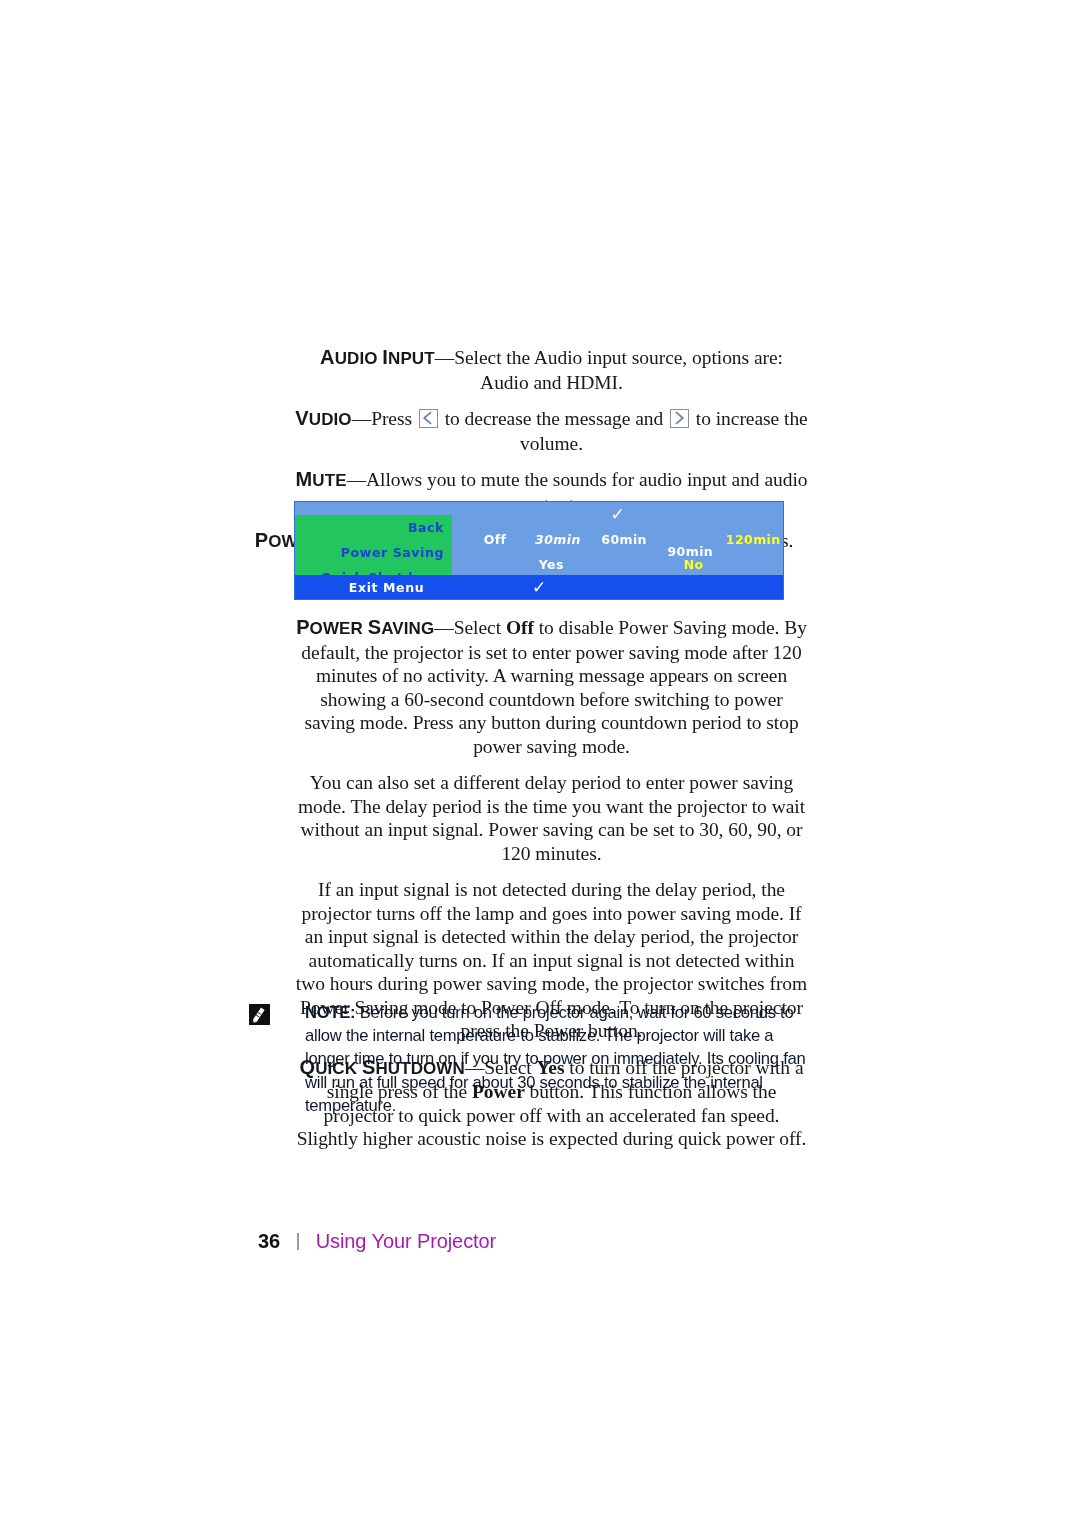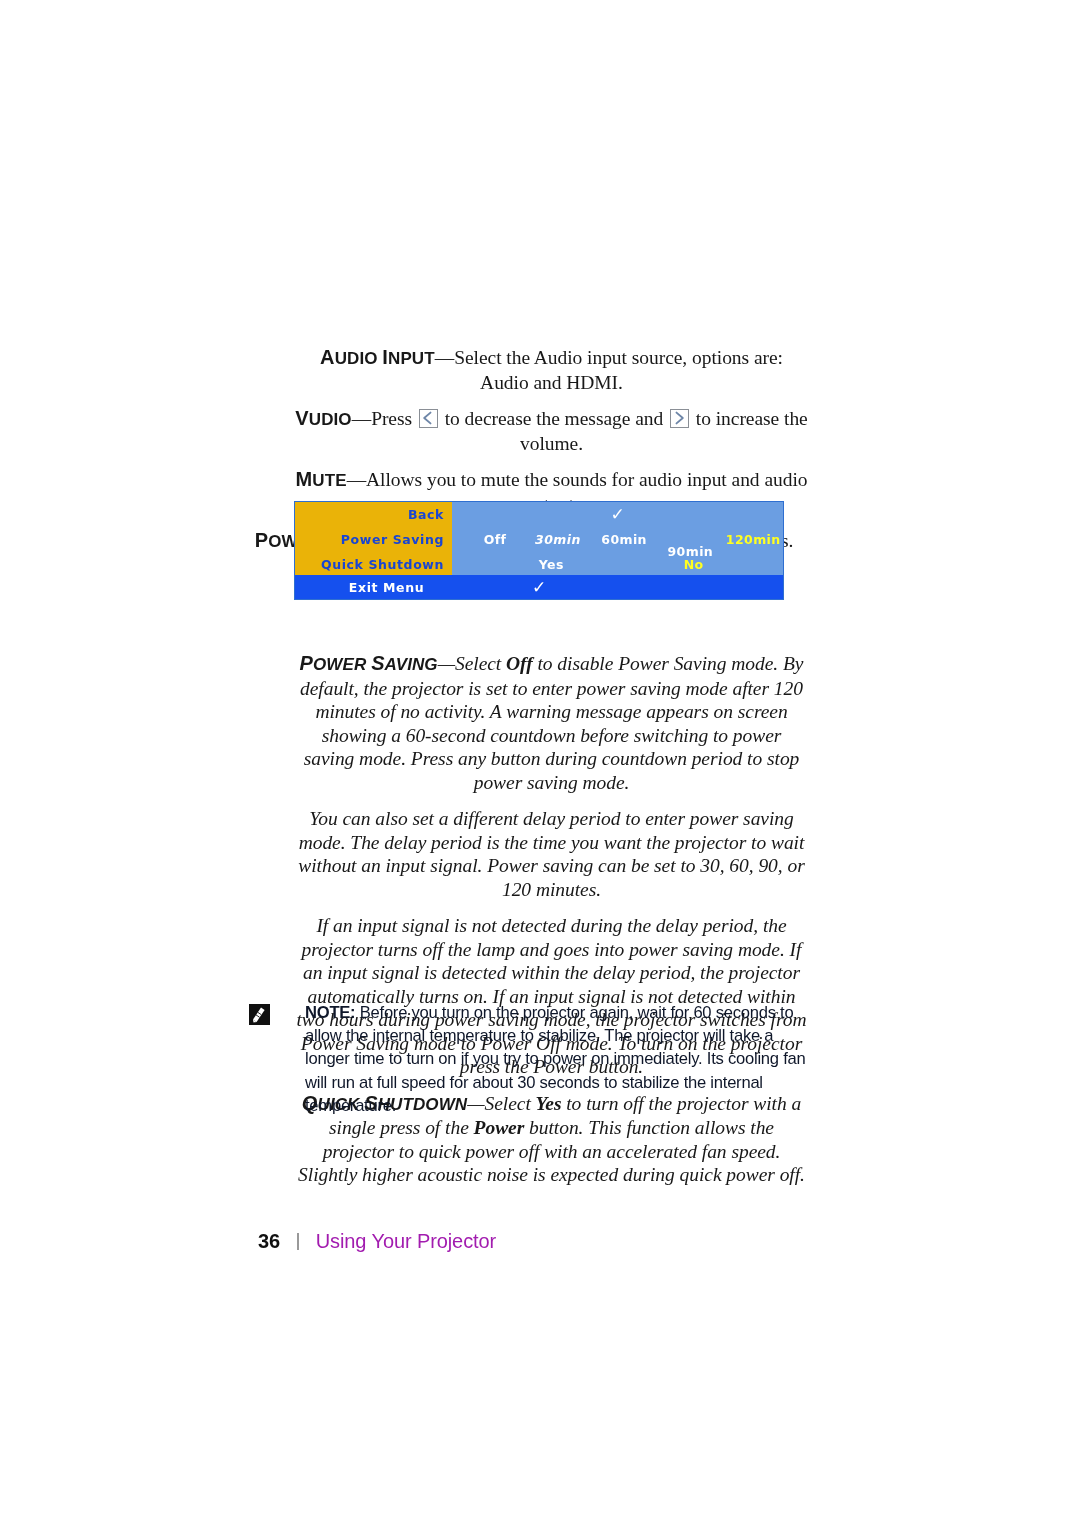--- a/index.html
+++ b/index.html
@@ -96,24 +96,24 @@
     background: #6b9ee2;
   }
   .osd-rows {
     position: absolute;
     left: 0; top: 0;
     width: 100%;
     height: 74px;
   }
   .osd-labelcol {
     position: absolute;
-    left: 0; top: 0;
+    left: 0; top: 13px;
     width: 157px;
     height: 74px;
-    background: #eab308;
+    background: #22c55e;
   }
   .osd-valcol {
     position: absolute;
     left: 157px; top: 0;
     right: 0;
     height: 74px;
     background: #6b9ee2;
   }
   .osd-row {
     height: 24.6667px;
@@ -291,21 +291,21 @@
         </div>
       </div>
     </div>
 
     <div class="osd-exit">
       <span class="osd-exit-label">Exit Menu</span>
       <span class="osd-check" style="left:50%;top:50%;">✓</span>
     </div>
   </div>
 
-  <div class="content" style="top:652px;font-style:italic;">
+  <div class="content" style="top:616px;">
 
     <p class="body indent"><span class="term"><span class="cap">P</span><span>OWER </span><span class="cap">S</span><span>AVING</span></span><span class="dash">—</span><span>Select </span><span class="bold-serif">Off</span><span> to disable Power Saving mode. By default, the projector is set to enter power saving mode after 120 minutes of no activity. A warning message appears on screen showing a 60-second countdown before switching to power saving mode. Press any button during countdown period to stop power saving mode.</span></p>
 
     <p class="body indent"><span>You can also set a different delay period to enter power saving mode. The delay period is the time you want the projector to wait without an input signal. Power saving can be set to 30, 60, 90, or 120 minutes.</span></p>
 
     <p class="body indent"><span>If an input signal is not detected during the delay period, the projector turns off the lamp and goes into power saving mode. If an input signal is detected within the delay period, the projector automatically turns on. If an input signal is not detected within two hours during power saving mode, the projector switches from Power Saving mode to Power Off mode. To turn on the projector press the Power button.</span></p>
 
     <p class="body indent"><span class="term"><span class="cap">Q</span><span>UICK </span><span class="cap">S</span><span>HUTDOWN</span></span><span class="dash">—</span><span>Select </span><span class="bold-serif">Yes</span><span> to turn off the projector with a single press of the </span><span class="bold-serif">Power</span><span> button. This function allows the projector to quick power off with an accelerated fan speed. Slightly higher acoustic noise is expected during quick power off.</span></p>
   </div>
 

